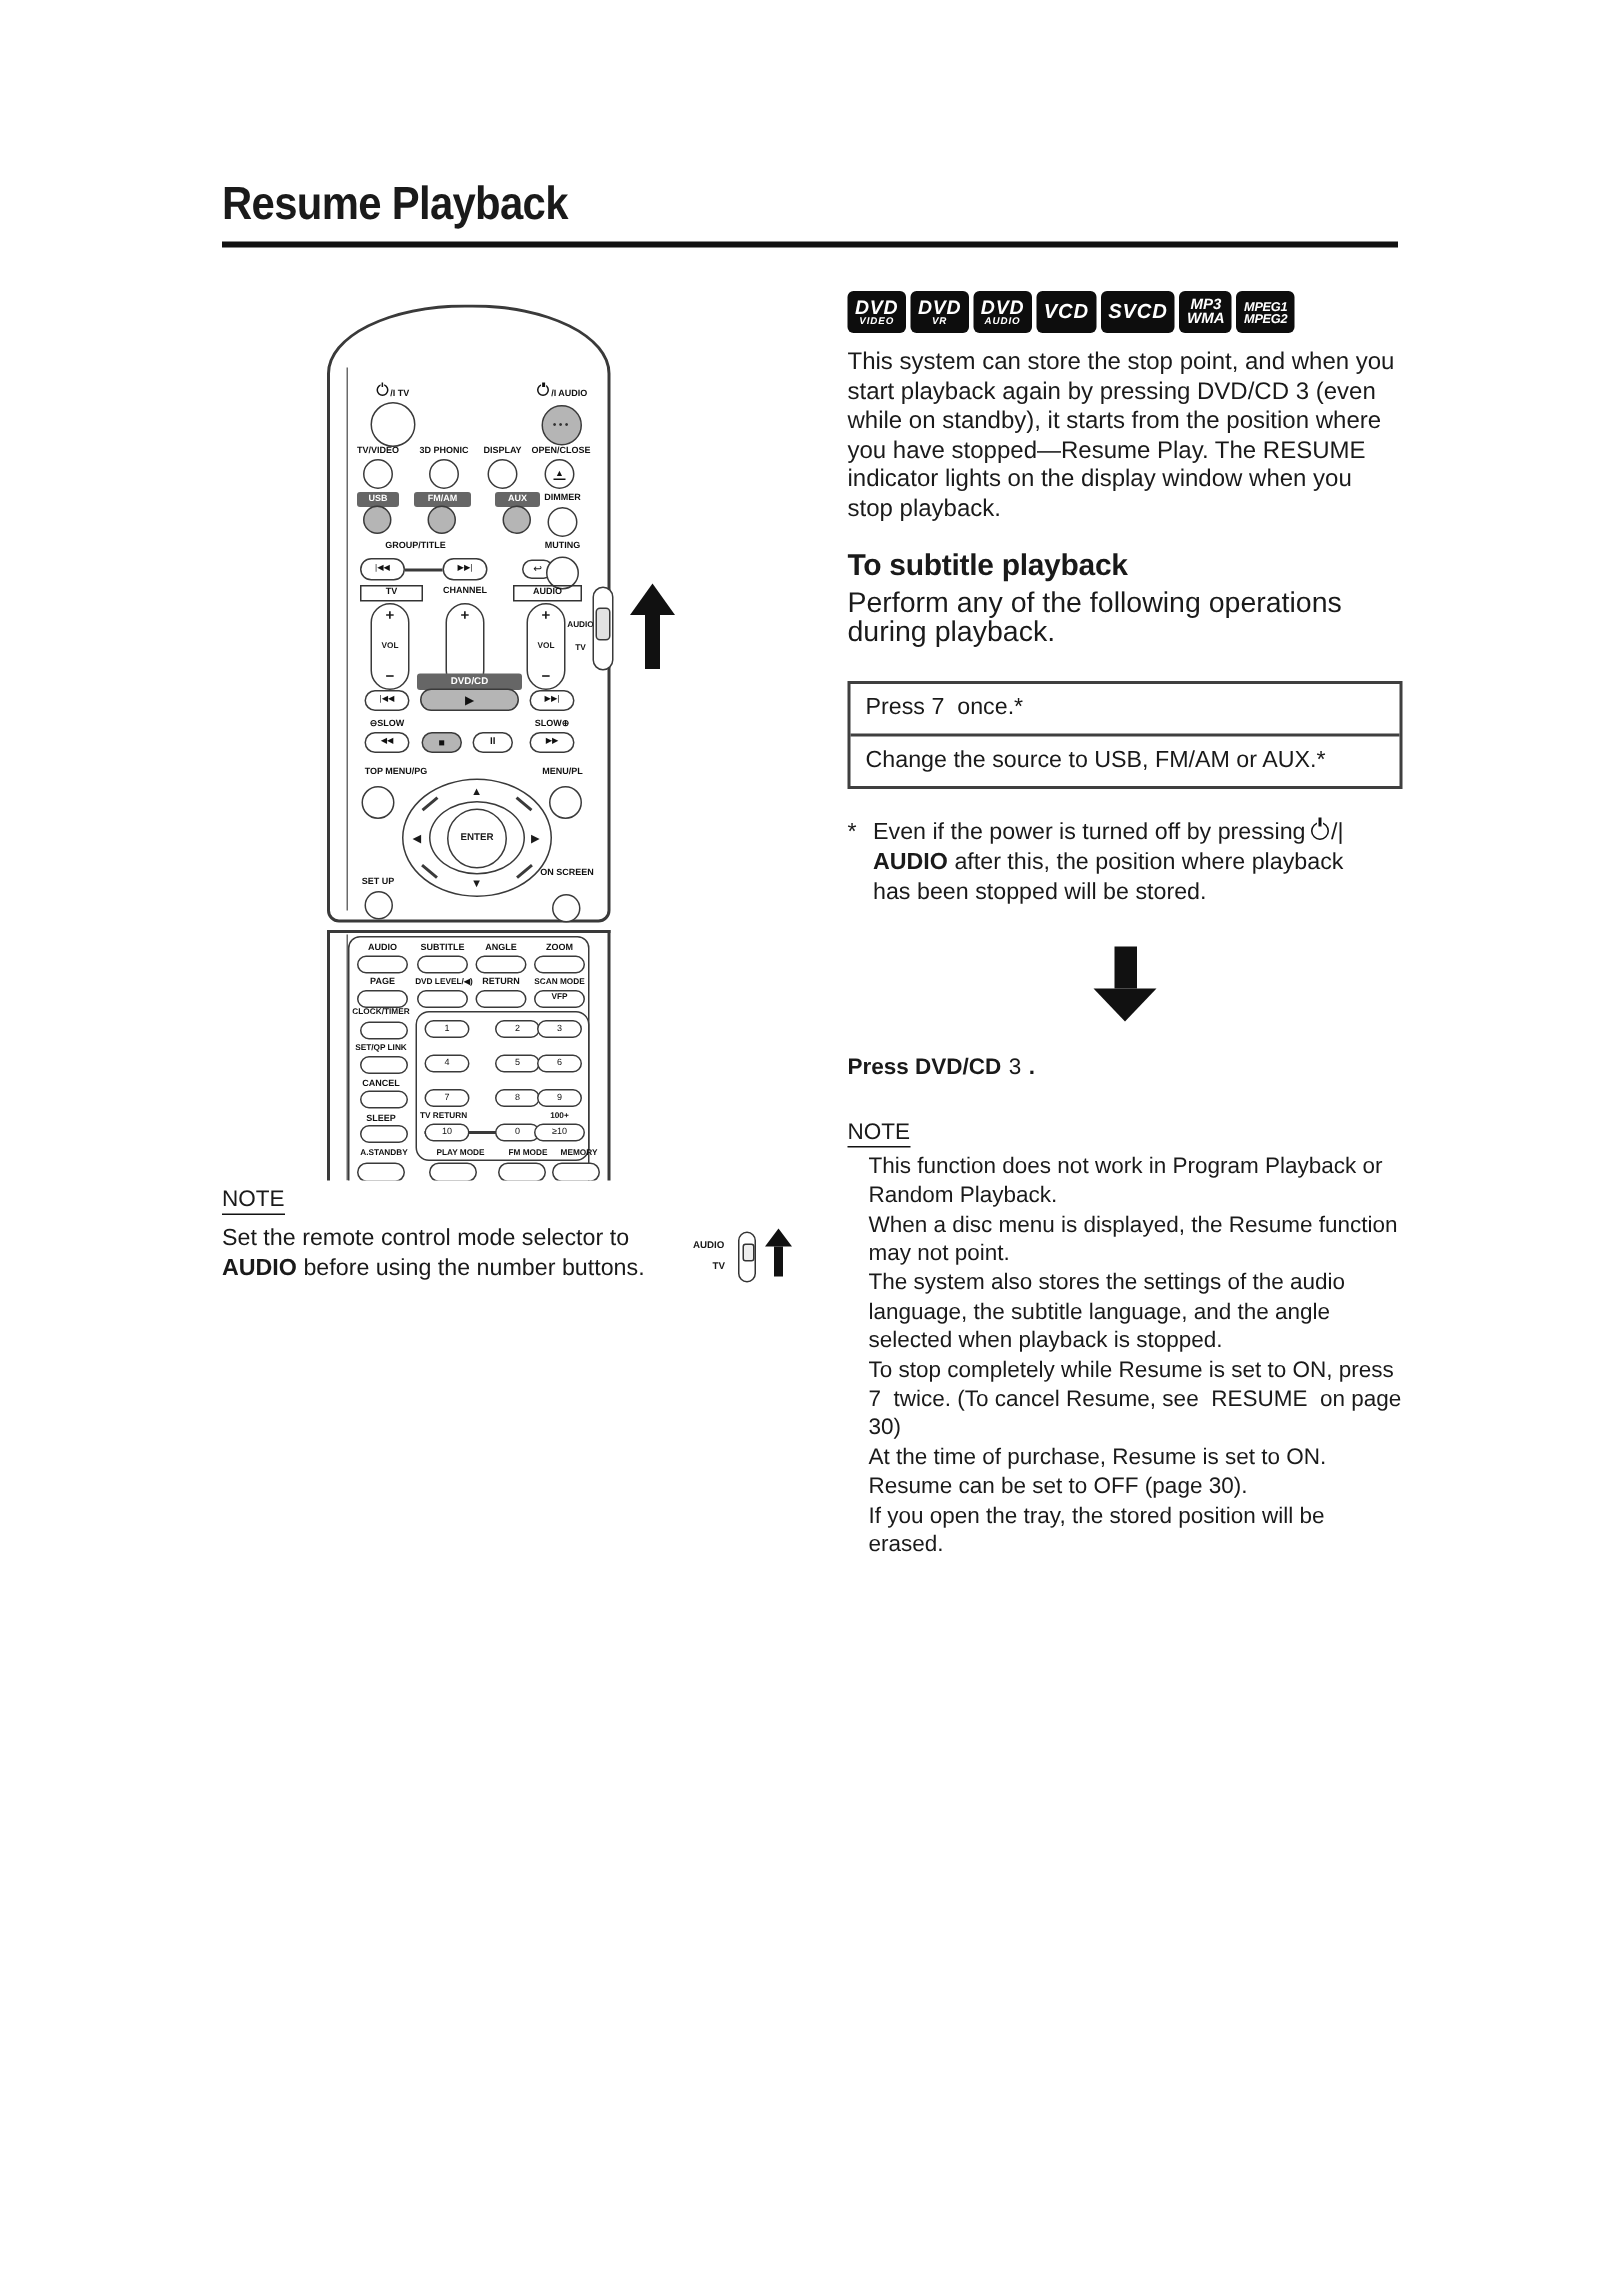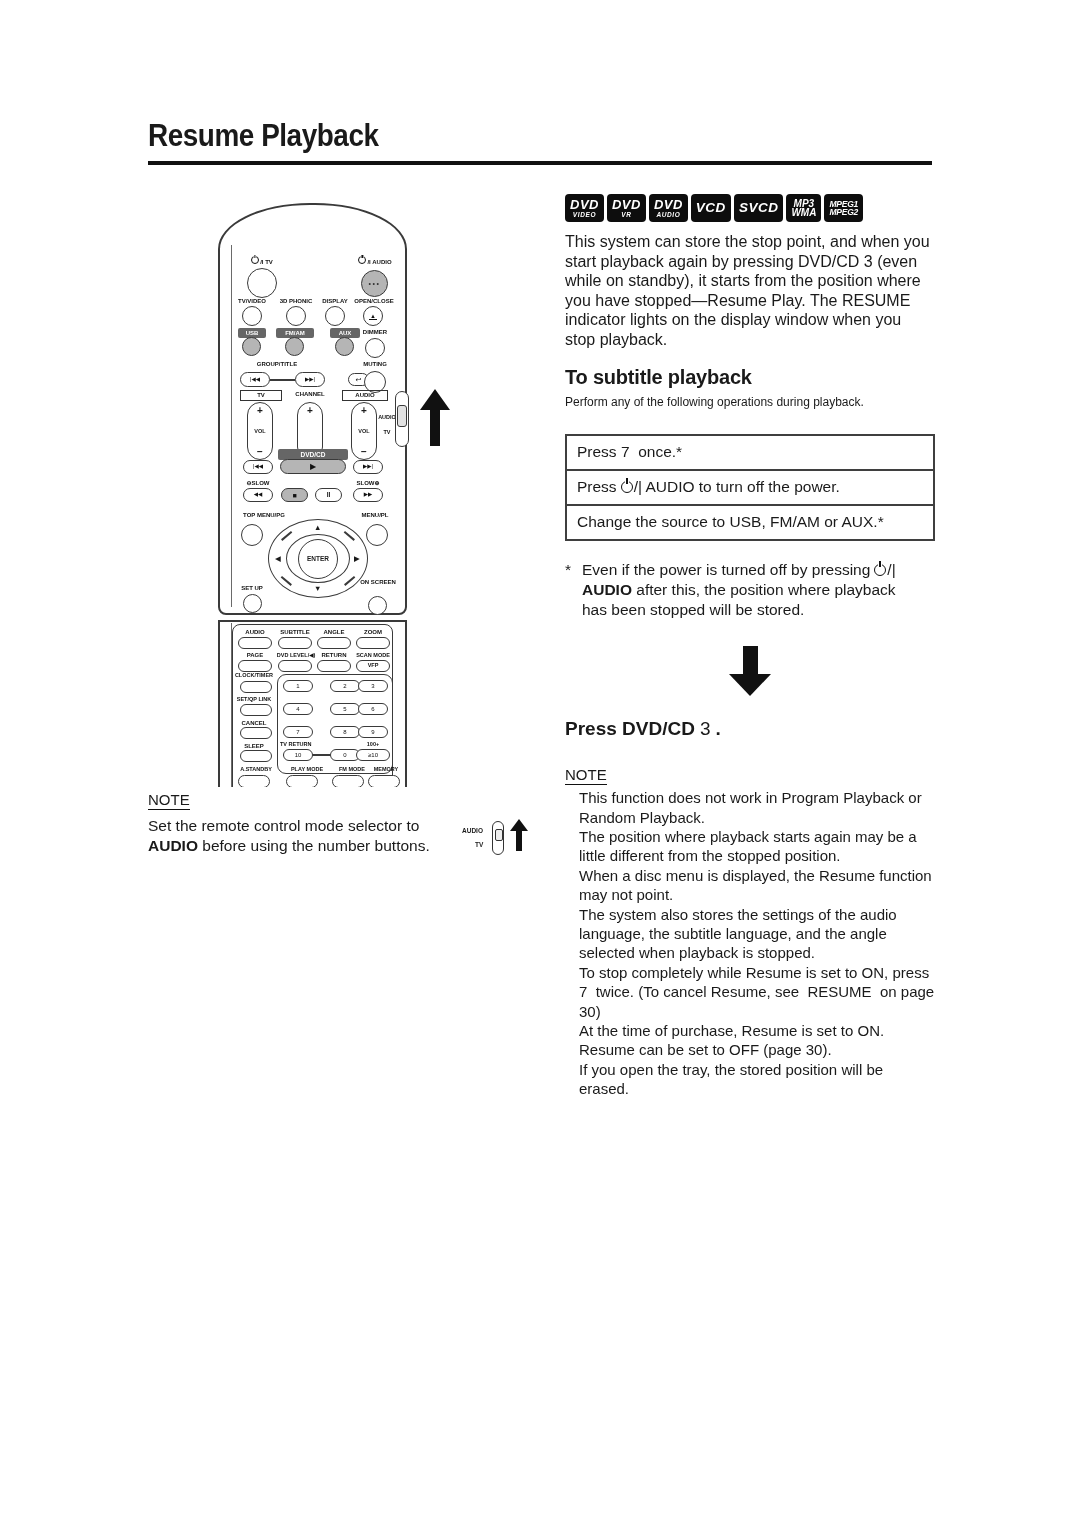--- a/index.html
+++ b/index.html
@@ -19,21 +19,21 @@
          flex-direction:column;align-items:center;justify-content:center;
          font-weight:bold;font-style:italic;padding:0 5px;box-sizing:border-box;}
   .badge .b-top{font-size:13px;line-height:12px;letter-spacing:.5px;}
   .badge .b-bot{font-size:6.5px;line-height:7px;letter-spacing:.6px;text-align:right;}
   .badge.single .b-top{font-size:13.5px;}
   .badge.mp3 .b-top,.badge.mp3 .b-bot{font-size:10px;line-height:9.5px;letter-spacing:0;}
   .badge.mpeg .b-top,.badge.mpeg .b-bot{font-size:8.5px;line-height:8.5px;letter-spacing:-.2px;}
 
   .intro{margin-top:10px;font-size:16px;line-height:19.6px;}
   h2.sect{font-size:20px;margin:14px 0 4px;font-weight:bold;letter-spacing:-0.2px;}
-  .sub{font-size:12px;line-height:19.6px;margin:0;}
+  .sub{font-size:19px;line-height:19.6px;margin:0;}
   .opt-table{margin-top:22px;border:2px solid #3f3f3f;}
   .trow{padding:7px 10px 8px;font-size:15.5px;border-bottom:2px solid #3f3f3f;}
   .trow:last-child{border-bottom:none;}
 
   .pwr{display:inline-block;width:10px;height:10px;border:1.6px solid #111;border-radius:50%;
        position:relative;vertical-align:-1px;margin:0 1px 0 4px;}
   .pwr::after{content:"";position:absolute;left:50%;top:-4px;width:2px;height:6px;background:#111;
        transform:translateX(-50%);box-shadow:0 0 0 1px #fff;}
   .pwr-s{display:inline-block;width:6px;height:6px;border:1.1px solid #111;border-radius:50%;
        position:relative;vertical-align:0px;margin-right:1px;}
@@ -42,21 +42,21 @@
 
   .footnote{margin-top:19px;position:relative;padding-left:17px;font-size:15.5px;line-height:20px;width:340px;}
   .fn-star{position:absolute;left:0;top:0;}
 
   .down-arrow{margin:26px auto 18px;width:42px;}
   .down-arrow .shaft{width:15px;height:28px;background:#111;margin:0 auto;}
   .down-arrow .head{width:0;height:0;border-left:21px solid transparent;
         border-right:21px solid transparent;border-top:22px solid #111;}
 
   h2.start{font-size:20px;line-height:25px;margin:0;width:355px;}
-  .press-line{margin-top:22px;font-size:19px;font-weight:bold;}
+  .press-line{margin-top:22px;font-size:15px;font-weight:bold;}
   .press-key{font-weight:normal;margin:0 5px;}
 
   .note-label{display:inline-block;font-size:15px;border-bottom:1.5px solid #111;
         padding-bottom:1px;margin-top:26px;}
   .note-items{margin-top:3px;}
   .note-items div{margin-left:14px;font-size:15px;line-height:19.4px;}
 
   
   .lnote{position:absolute;left:148px;top:791px;width:400px;}
   .lnote .note-label{margin-top:0;}
@@ -325,21 +325,20 @@
         </div>
     </div>
 
     <p class="intro">This system can store the stop point, and when you start playback again by pressing DVD/CD 3 (even while on standby), it starts from the position where you have stopped—Resume Play. The RESUME indicator lights on the display window when you stop playback.</p>
 
     <h2 class="sect">To subtitle playback</h2>
     <p class="sub">Perform any of the following operations during playback.</p>
 
     <div class="opt-table">
       <div class="trow"><span>Press 7&nbsp; once.*</span></div>
-      <div class="trow"><span>Press</span><span class="pwr"></span><span>/| AUDIO to turn off the power.</span></div>
       <div class="trow"><span>Change the source to USB, FM/AM or AUX.*</span></div>
     </div>
 
     <div class="footnote">
       <span class="fn-star">*</span>
       <span>Even if the power is turned off by pressing</span><span class="pwr"></span><span>/|</span>
       <b>AUDIO</b><span> after this, the position where playback has been stopped will be stored.</span>
     </div>
 
     <div class="down-arrow">
@@ -347,21 +346,20 @@
       <div class="head"></div>
     </div>
 
     <div class="press-line">
       <span>Press DVD/CD</span><span class="press-key">3</span><span>.</span>
     </div>
 
     <div class="note-label">NOTE</div>
     <div class="note-items">
       <div>This function does not work in Program Playback or Random Playback.</div>
-      <div>The position where playback starts again may be a little different from the stopped position.</div>
       <div>When a disc menu is displayed, the Resume function may not point.</div>
       <div>The system also stores the settings of the audio language, the subtitle language, and the angle selected when playback is stopped.</div>
       <div>To stop completely while Resume is set to ON, press 7&nbsp; twice. (To cancel Resume, see &nbsp;RESUME&nbsp; on page 30)</div>
       <div>At the time of purchase, Resume is set to ON. Resume can be set to OFF (page 30).</div>
       <div>If you open the tray, the stored position will be erased.</div>
     </div>
   </div>
 
   <div class="lnote">
     <div class="note-label">NOTE</div>

